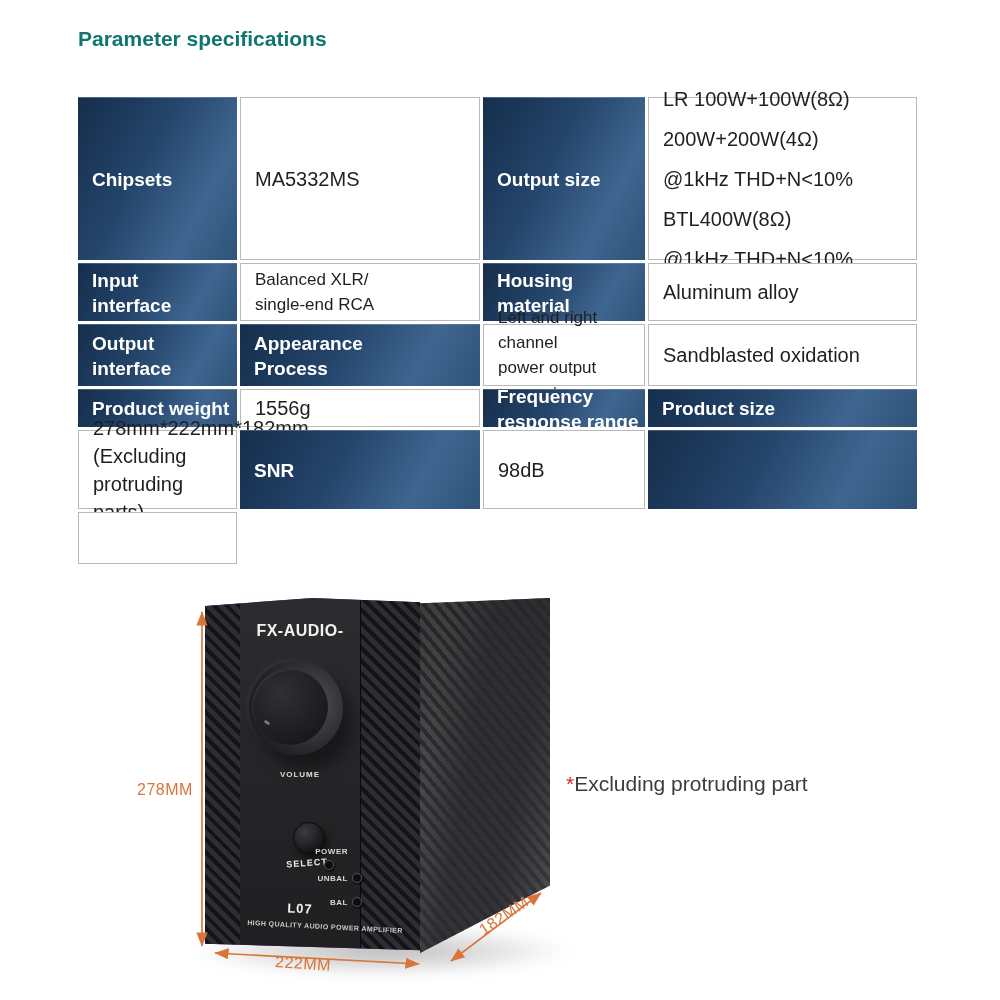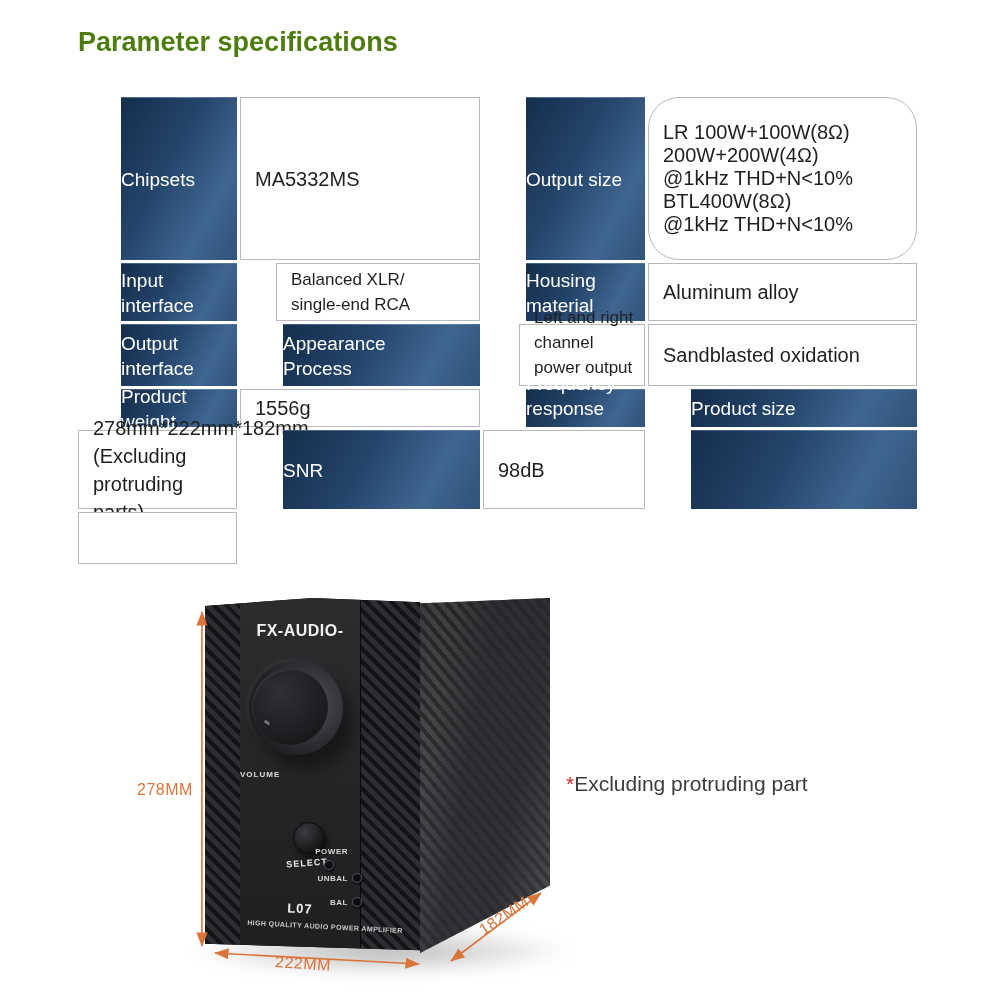--- a/index.html
+++ b/index.html
@@ -1,55 +1,55 @@
 <!DOCTYPE html>
 <html><head>
 <meta charset="utf-8">
 <style>
   html,body{margin:0;padding:0;background:#fff;}
   .canvas{position:relative;width:1000px;height:1000px;background:#fff;overflow:hidden;
           font-family:"Liberation Sans","DejaVu Sans",sans-serif;}
   
-  .page-title{position:absolute;left:78px;top:27px;font-size:27px;font-weight:bold;color:#4d7c0f;letter-spacing:0;}
+  .page-title{position:absolute;left:78px;top:27px;font-size:21px;font-weight:bold;color:#0f766e;letter-spacing:0;}
   
   .spec-table{position:absolute;left:78px;top:97px;width:839px;
               display:grid;grid-template-columns:159px 240px 162px 269px;
               grid-template-rows:163px 58px 62px 38px 79px 52px;gap:3px;}
   .cell{display:flex;flex-direction:column;justify-content:center;box-sizing:border-box;}
   .cell.label{background:linear-gradient(118deg,#152e4c 0%,#24446a 40%,#3f6690 74%,#2f5379 100%);
-              color:#fff;font-weight:normal;font-size:19px;line-height:25px;
-              white-space:pre-line;border-top:1px solid rgba(255,255,255,0.18);margin-left:43px;}
+              color:#fff;font-weight:bold;font-size:19px;line-height:25px;
+              padding-left:14px;white-space:pre-line;border-top:1px solid rgba(255,255,255,0.18);}
   .cell.value{background:#fff;border:1px solid #b9b9b9;color:#1f1f1f;font-size:20px;line-height:28px;
               padding-left:14px;padding-right:6px;white-space:pre-line;}
-  .cell.value.small{font-size:17px;line-height:25px;margin-left:36px;}
-  .cell.value.multi{line-height:23px;border-radius:31px;}
+  .cell.value.small{font-size:17px;line-height:25px;}
+  .cell.value.multi{line-height:40px;}
   
   .figure{position:absolute;left:0;top:580px;width:1000px;height:420px;}
   .amp-shadow{position:absolute;left:190px;top:345px;width:385px;height:52px;
               background:radial-gradient(ellipse at 50% 50%,rgba(70,70,70,0.38),rgba(255,255,255,0) 70%);
               filter:blur(6px);}
   .amp{position:absolute;left:205px;top:13px;width:345px;height:380px;}
-  .amp-front{position:absolute;left:0;top:5px;width:215px;height:358px;background:#000000;
+  .amp-front{position:absolute;left:0;top:5px;width:215px;height:358px;background:#6d28d9;
              clip-path:polygon(0% 2.2%,50% 0%,100% 1.2%,100% 98.4%,0% 96.6%);}
   .edge-strip{position:absolute;top:0;height:100%;
               background:repeating-linear-gradient(45deg,#141416 0 4px,#2e2e32 4px 9px);}
   .edge-strip.left{left:0;width:35px;}
   .edge-strip.right{left:155px;width:60px;border-left:1px solid #0a0a0a;}
   .center-panel{position:absolute;left:35px;top:0;width:120px;height:100%;
                 background:linear-gradient(180deg,#2c2c2f 0%,#242427 60%,#1f1f22 100%);}
   .brand{position:absolute;left:35px;top:24px;width:120px;text-align:center;color:#f2f2f2;
          font-weight:bold;font-size:16px;letter-spacing:0.5px;}
   .knob{position:absolute;left:44px;top:63px;width:94px;height:94px;border-radius:50%;
         background:radial-gradient(circle at 64% 45%,#57575b 0%,#3a3a3e 35%,#222225 68%,#161618 100%);
         box-shadow:10px 14px 16px rgba(0,0,0,0.4), -2px -2px 4px rgba(255,255,255,0.05);}
   .knob-face{position:absolute;left:3px;top:8px;width:76px;height:76px;border-radius:50%;
              background:radial-gradient(circle at 38% 32%,#303034 0%,#1b1b1e 70%,#111113 100%);
              box-shadow:inset 1px 1px 2px rgba(255,255,255,0.08);}
   .knob-notch{position:absolute;left:12px;top:52px;width:6px;height:3px;background:#7a7a7e;border-radius:2px;transform:rotate(35deg);}
-  .volume-label{position:absolute;left:35px;top:172px;width:120px;color:#dcdcdc;
+  .volume-label{position:absolute;left:35px;top:172px;width:120px;text-align:center;color:#dcdcdc;
                 font-size:8px;font-weight:bold;letter-spacing:1px;}
   .select-btn{position:absolute;left:88px;top:224px;width:30px;height:30px;border-radius:50%;
               background:radial-gradient(circle at 35% 30%,#3c3c40,#141416 75%);
               box-shadow:3px 5px 6px rgba(0,0,0,0.55);border:1px solid #0a0a0a;}
   .select-label{position:absolute;left:62px;top:260px;width:80px;text-align:center;color:#e8e8e8;
                 font-size:9px;font-weight:bold;letter-spacing:1px;transform:rotate(-4deg);}
   .led-row{position:absolute;display:flex;align-items:center;gap:4px;}
   .led-row .led-text{width:38px;text-align:right;color:#d8d8d8;font-size:8px;font-weight:bold;letter-spacing:0.5px;}
   .led-dot{width:8px;height:8px;border-radius:50%;background:#0d0d0f;border:1px solid #55555a;
            box-shadow:1px 2px 2px rgba(0,0,0,0.6);}

